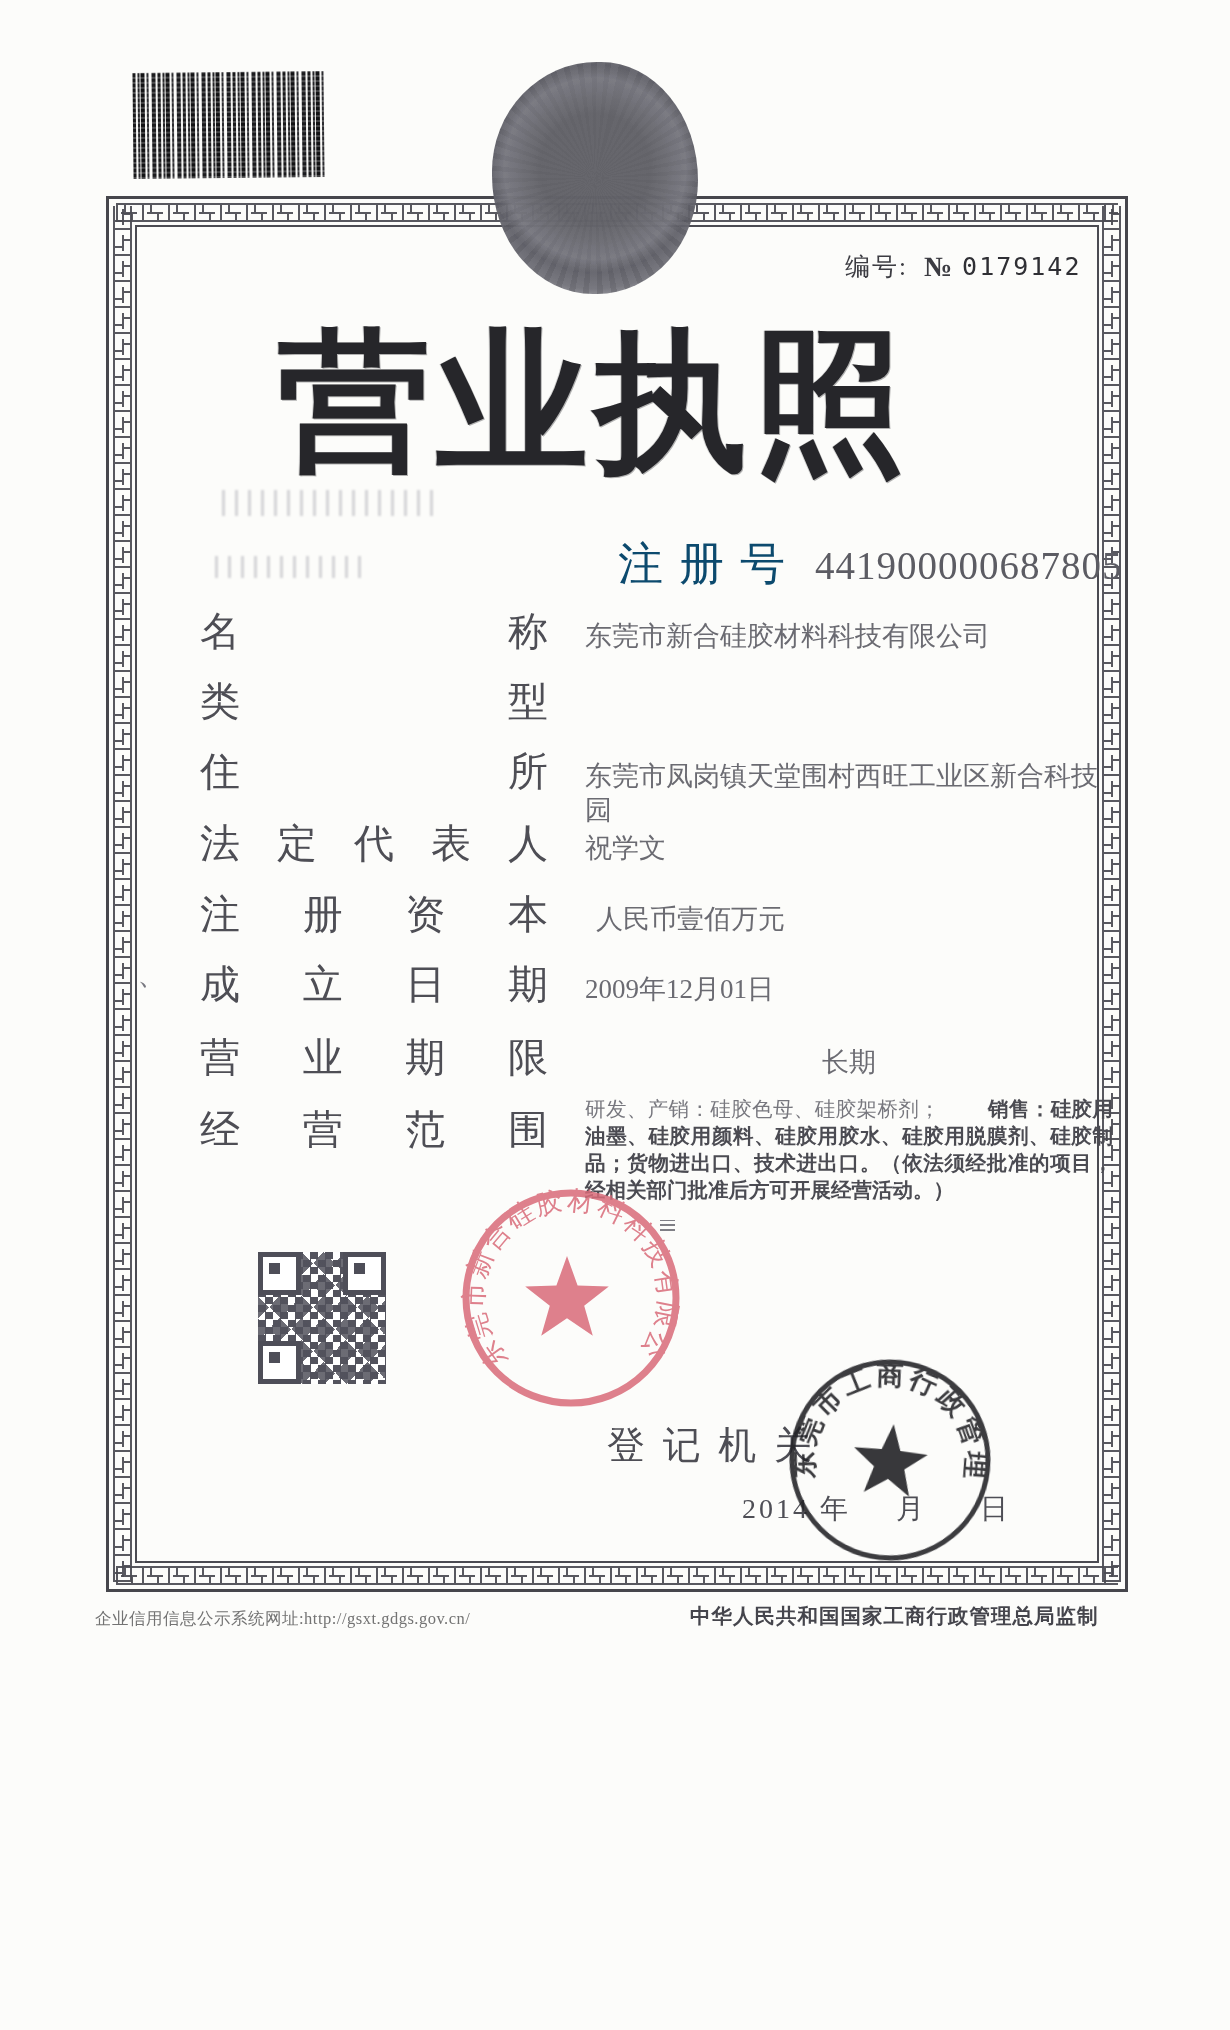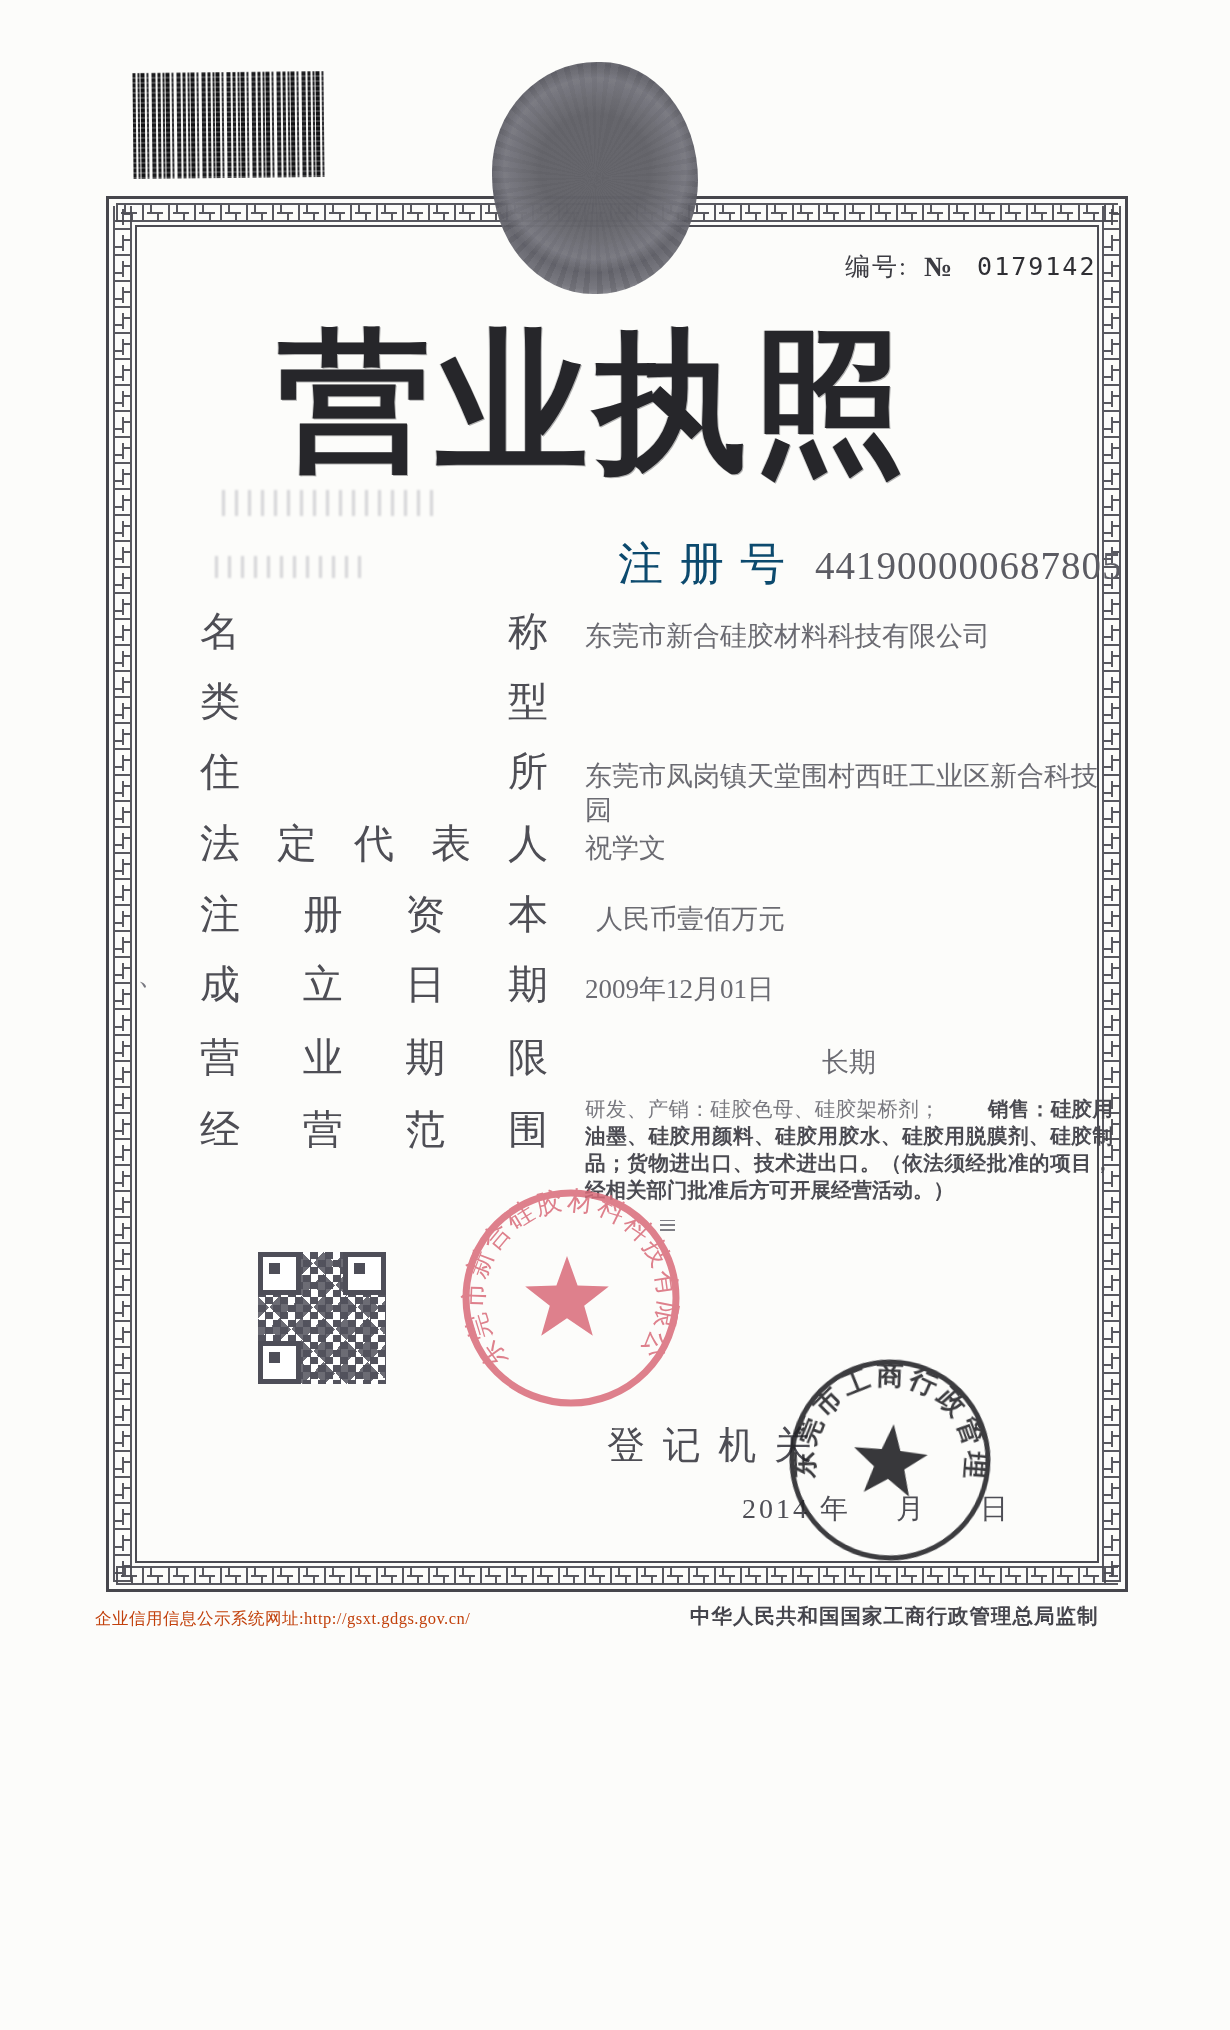--- a/index.html
+++ b/index.html
@@ -62,21 +62,21 @@
       repeating-linear-gradient(0deg, transparent 0 15px, currentColor 15px 17px, transparent 17px 26px),
       repeating-linear-gradient(0deg, transparent 0 5px, currentColor 5px 21px, transparent 21px 26px);
     background-size:2px 100%,2px 100%,100% 100%,52% 100%,52% 100%,2px 100%;
     background-position:0 0,100% 0,0 0,0 0,100% 0,52% 0;
     background-repeat:no-repeat,no-repeat,repeat,no-repeat,no-repeat,no-repeat;
   }
 
   
   .serial{left:845px;top:250px;display:flex;align-items:center;font-size:25px;color:#3c3c42;letter-spacing:2px;}
   .serial .numero{font-weight:bold;font-size:28px;margin:0 10px 0 16px;letter-spacing:0;}
-  .serial .num{font-family:"DejaVu Sans Mono","Liberation Mono",monospace;font-size:25px;color:#2f2f34;letter-spacing:2px;margin-left:15px;}
+  .serial .num{font-family:"DejaVu Sans Mono","Liberation Mono",monospace;font-size:25px;color:#2f2f34;letter-spacing:2px;}
 
   .title{
     left:278px;top:318px;width:627px;height:190px;display:flex;justify-content:space-between;align-items:flex-start;
     font-family:"Liberation Sans","DejaVu Sans",sans-serif;font-weight:900;font-size:152px;line-height:1.1;
     color:#28282c;text-shadow:1px 1px 0 rgba(40,40,44,.35), -1px 0 0 rgba(40,40,44,.2);
     filter:contrast(1.02);
   }
 
   .regline{left:618px;top:534px;display:flex;align-items:baseline;}
   .regline .lbl{font-size:45px;letter-spacing:16px;color:#0c4a6e;font-family:Liberation Serif, serif;}
@@ -108,21 +108,21 @@
   .seal-red{left:456px;top:1180px;z-index:6;opacity:.85;filter:blur(.4px);}
   .seal-black{left:786px;top:1356px;z-index:6;opacity:.88;filter:blur(.3px);transform:rotate(6deg);}
 
   
   .registrar{left:607px;top:1420px;width:205px;display:flex;justify-content:space-between;font-size:38px;color:#4e4e55;}
   .dateline{left:742px;top:1490px;font-size:28px;color:#4e4e55;display:flex;align-items:baseline;}
   .dateline .y{letter-spacing:3px;}
   .dateline .u1{margin-left:10px;} .dateline .u2{margin-left:48px;} .dateline .u3{margin-left:56px;}
 
   
-  .footer-left{left:95px;top:1608px;font-size:16.5px;color:#c2410c;letter-spacing:.5px;text-align:right;}
+  .footer-left{left:95px;top:1608px;font-size:16.5px;color:#737373;letter-spacing:.5px;text-align:right;}
   .footer-right{left:690px;top:1602px;font-size:20.5px;font-weight:600;color:#45454c;
     font-family:"Liberation Sans","DejaVu Sans",sans-serif;letter-spacing:1px;}
 
   svg text{font-family:"Liberation Serif","DejaVu Serif",serif;}
 </style>
 </head>
 <body>
 
 <div id="paper">
 

